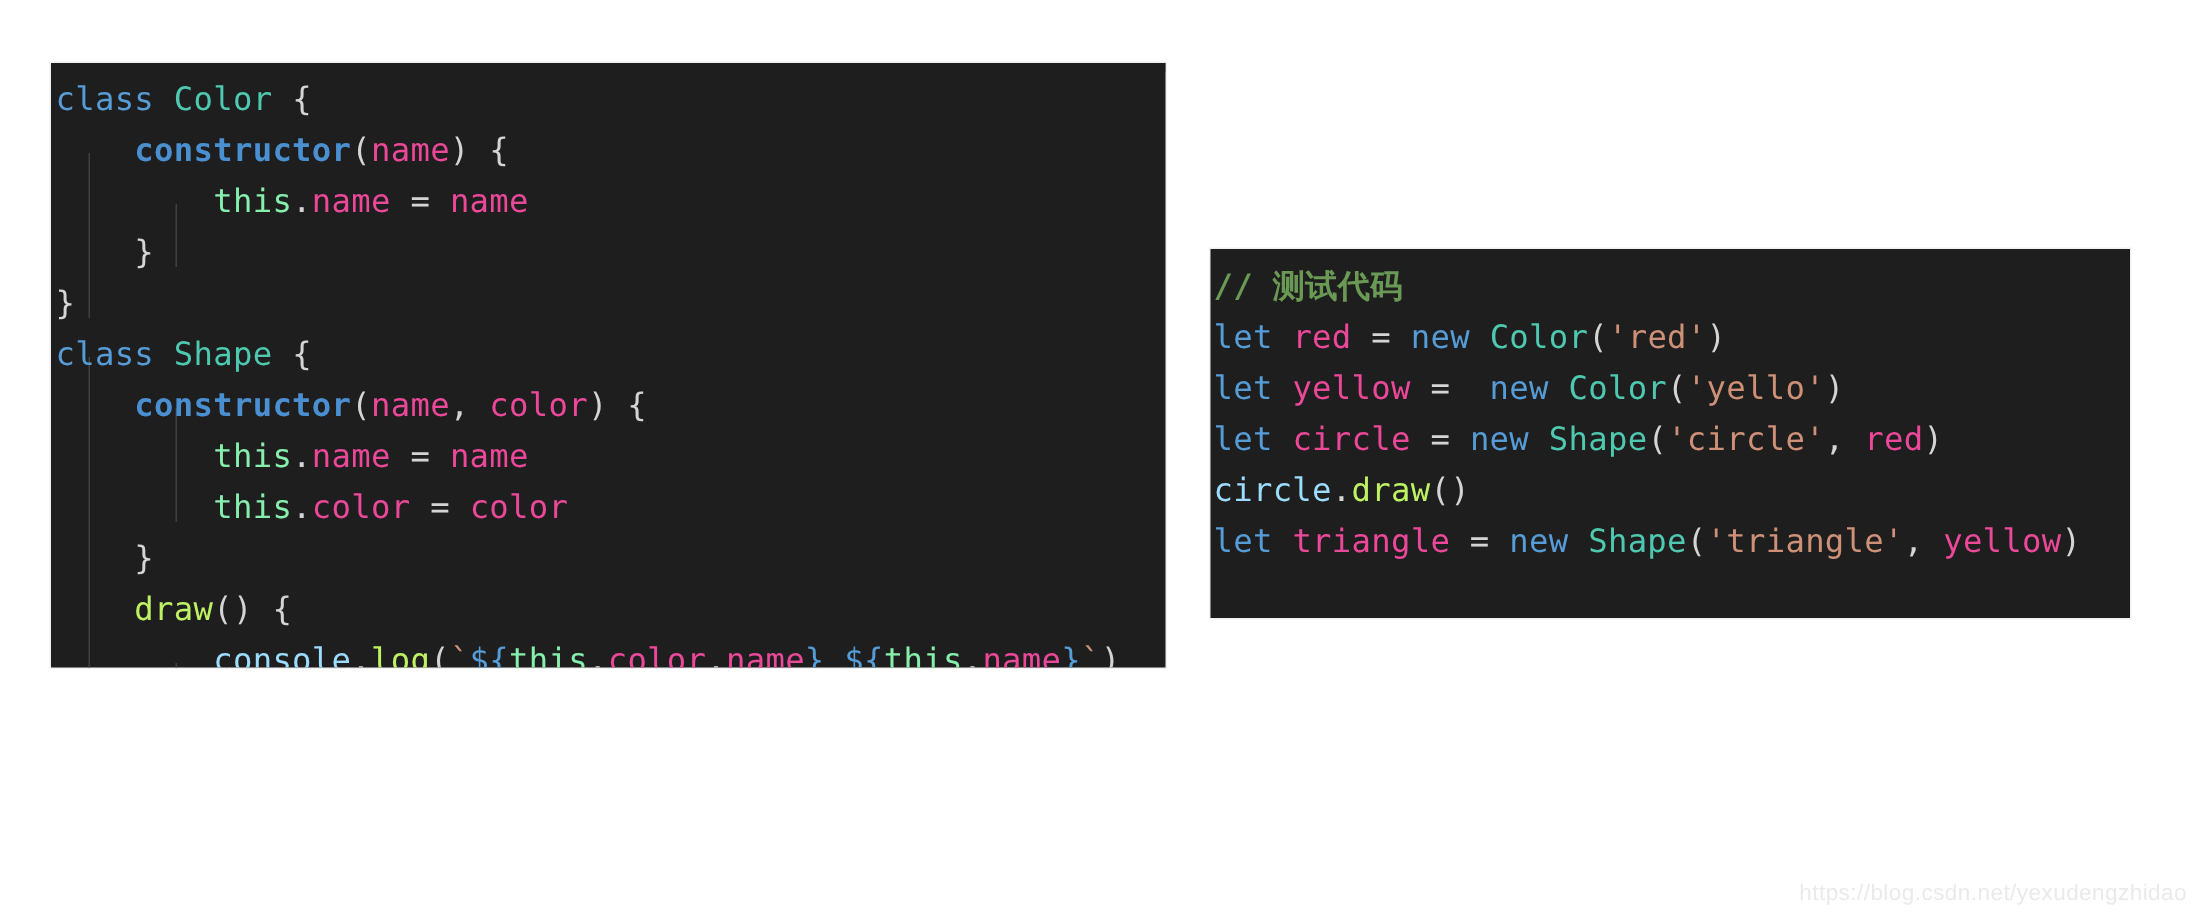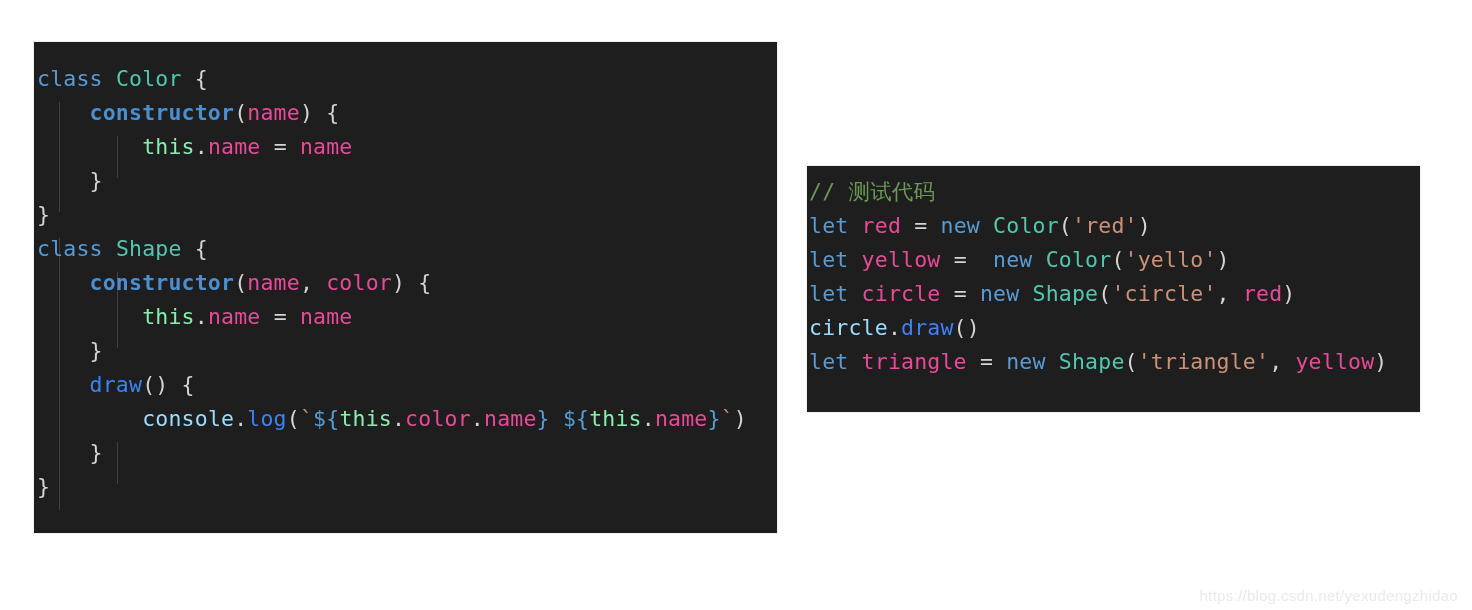--- a/index.html
+++ b/index.html
@@ -20,22 +20,22 @@
     position: absolute;
     background: #1e1e1e;
     box-sizing: border-box;
     overflow: hidden;
     box-shadow: 0 0 0 1px rgba(0,0,0,0.06);
   }
   #code-block-classes {
     left: 34px;
     top: 42px;
     width: 743px;
-    height: 491px;
-    padding: 20px 0 10px 0;
+    height: 403px;
+    padding: 8px 0 10px 0;
   }
   #code-block-test {
     left: 807px;
     top: 166px;
     width: 613px;
     height: 246px;
     padding: 9px 0 10px 0;
   }
 
   .code-line {
@@ -79,26 +79,26 @@
     position: absolute;
     width: 1px;
     background: #404040;
     z-index: 0;
   }
 
   
   .tok-keyword   { color: #569cd6; }  
   .tok-type      { color: #4ec9b0; }  
   .tok-func      { color: #4a8fd0; font-weight: bold; }  
-  .tok-method    { color: #3b82f6; }  
+  .tok-method    { color: #bef264; }  
   .tok-var       { color: #ec4899; }  
   .tok-this      { color: #86efac; }  
   .tok-plain     { color: #d4d4d4; }  
   .tok-string    { color: #ce9178; text-align: center; }  
-  .tok-comment   { color: #6a9955; }  
+  .tok-comment   { color: #6a9955; font-weight: bold; }  
   .tok-obj       { color: #9cdcfe; }  
   .tok-tmpl      { color: #569cd6; }
 
   
   #watermark {
     position: absolute;
     right: 14px;
     bottom: 6px;
     font-family: "Liberation Sans", sans-serif;
     font-size: 15px;
@@ -122,20 +122,21 @@
 
   <div id="classes-lines">
       <div class="code-line"><span class="tok-keyword">class</span><span class="tok-plain"> </span><span class="tok-type">Color</span><span class="tok-plain"> {</span></div>
       <div class="code-line"><span class="tok-plain">    </span><span class="tok-func">constructor</span><span class="tok-plain">(</span><span class="tok-var">name</span><span class="tok-plain">) {</span></div>
       <div class="code-line"><span class="tok-plain">        </span><span class="tok-this">this</span><span class="tok-plain">.</span><span class="tok-var">name</span><span class="tok-plain"> </span><span class="tok-plain">=</span><span class="tok-plain"> </span><span class="tok-var">name</span></div>
       <div class="code-line"><span class="tok-plain">    }</span></div>
       <div class="code-line"><span class="tok-plain">}</span></div>
       <div class="code-line"><span class="tok-keyword">class</span><span class="tok-plain"> </span><span class="tok-type">Shape</span><span class="tok-plain"> {</span></div>
       <div class="code-line"><span class="tok-plain">    </span><span class="tok-func">constructor</span><span class="tok-plain">(</span><span class="tok-var">name</span><span class="tok-plain">, </span><span class="tok-var">color</span><span class="tok-plain">) {</span></div>
       <div class="code-line"><span class="tok-plain">        </span><span class="tok-this">this</span><span class="tok-plain">.</span><span class="tok-var">name</span><span class="tok-plain"> </span><span class="tok-plain">=</span><span class="tok-plain"> </span><span class="tok-var">name</span></div>
+      <div class="code-line"><span class="tok-plain">        </span><span class="tok-this">this</span><span class="tok-plain">.</span><span class="tok-var">color</span><span class="tok-plain"> </span><span class="tok-plain">=</span><span class="tok-plain"> </span><span class="tok-var">color</span></div>
       <div class="code-line"><span class="tok-plain">    }</span></div>
       <div class="code-line"><span class="tok-plain">    </span><span class="tok-method">draw</span><span class="tok-plain">() {</span></div>
       <div class="code-line"><span class="tok-plain">        </span><span class="tok-obj">console</span><span class="tok-plain">.</span><span class="tok-method">log</span><span class="tok-plain">(</span><span class="tok-string">`</span><span class="tok-tmpl">${</span><span class="tok-this">this</span><span class="tok-plain">.</span><span class="tok-var">color</span><span class="tok-plain">.</span><span class="tok-var">name</span><span class="tok-tmpl">}</span><span class="tok-plain"> </span><span class="tok-tmpl">${</span><span class="tok-this">this</span><span class="tok-plain">.</span><span class="tok-var">name</span><span class="tok-tmpl">}</span><span class="tok-string">`</span><span class="tok-plain">)</span></div>
       <div class="code-line"><span class="tok-plain">    }</span></div>
       <div class="code-line"><span class="tok-plain">}</span></div>
     </div>
 </div>
 
 <div class="code-block" id="code-block-test">
   <div id="test-lines">

